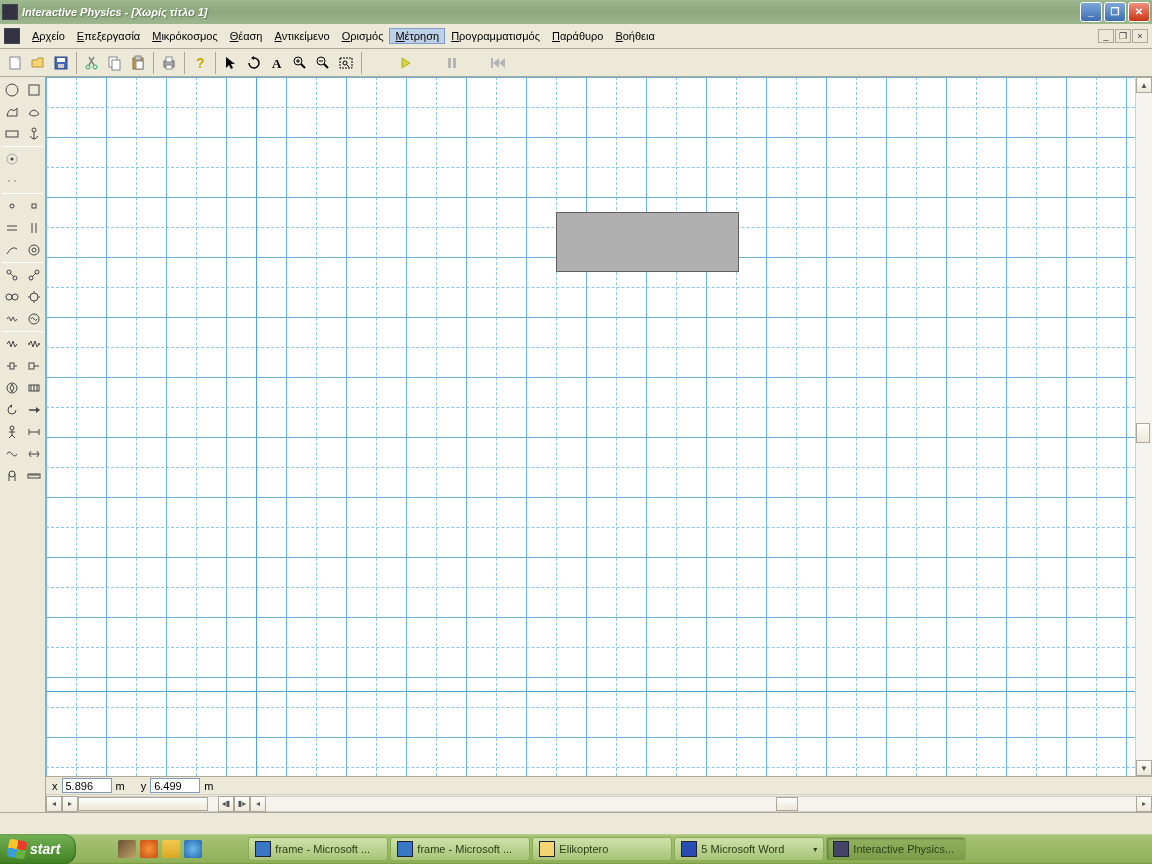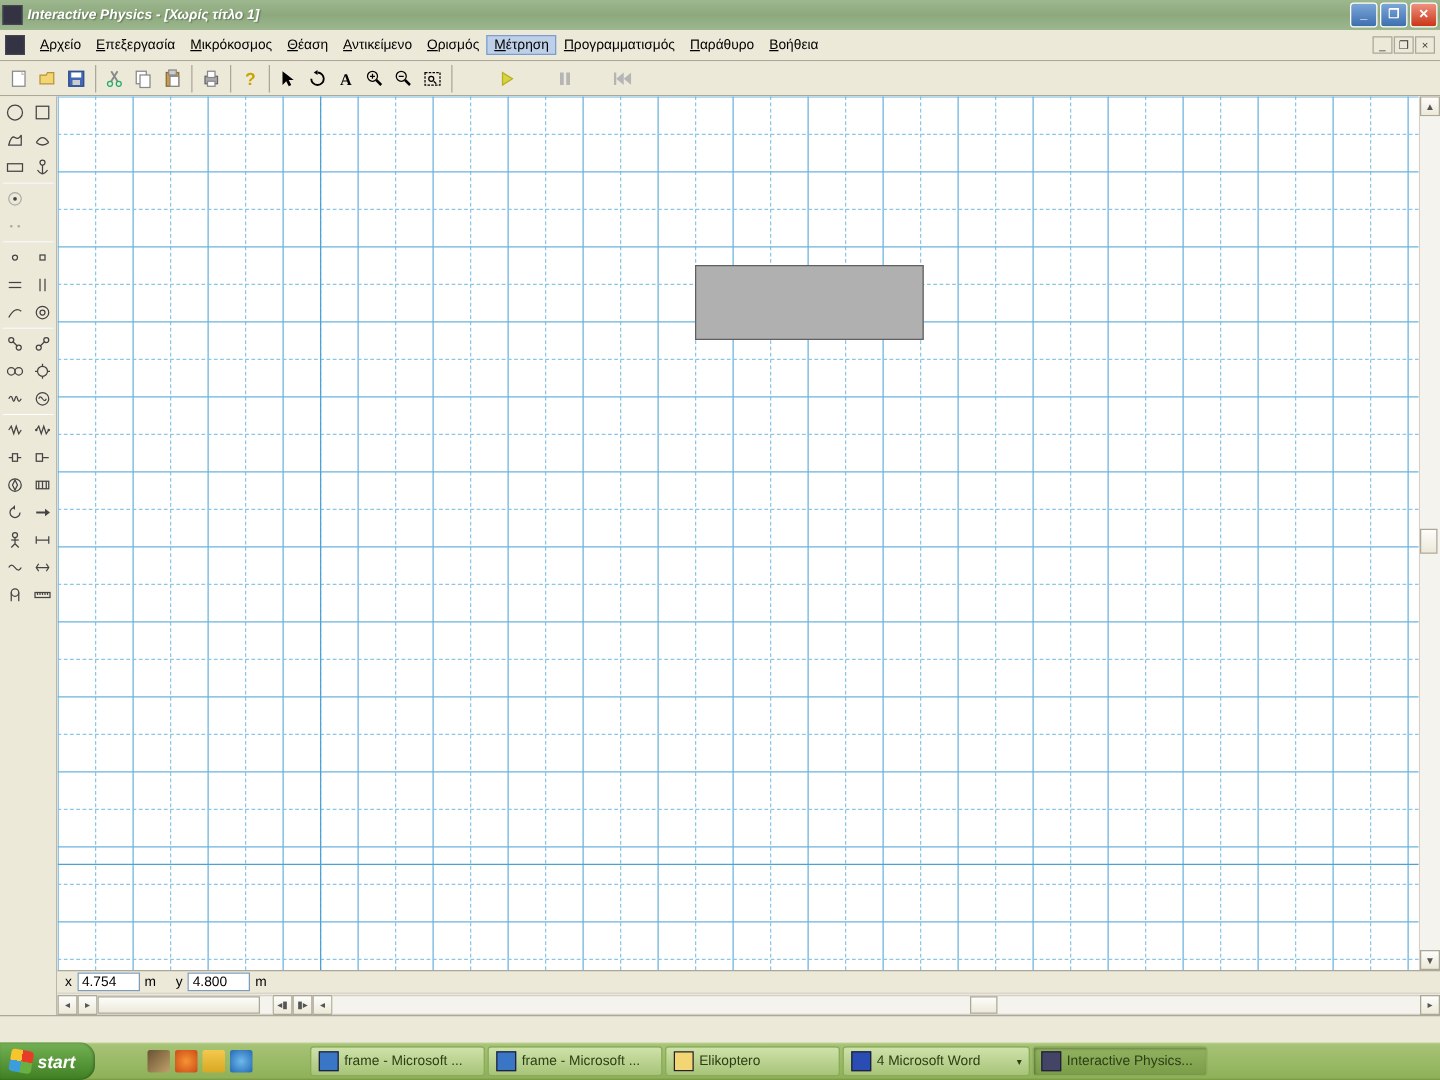--- a/index.html
+++ b/index.html
@@ -587,24 +587,24 @@
       <div class="vscroll">
         <div class="sb-btn">▲</div>
         <div class="track">
             <div class="thumb" style="top:330px; height:20px;"></div>
           </div>
         <div class="sb-btn">▼</div>
       </div>
     </div>
     <div class="coord-bar">
       <label>x</label>
-      <div class="field">4.754</div>
+      <div class="field">5.896</div>
       <span class="unit">m</span>
       <label>y</label>
-      <div class="field">4.800</div>
+      <div class="field">6.499</div>
       <span class="unit">m</span>
     </div>
     <div class="hscroll-area">
       <div class="sb-btn">◂</div>
       <div class="sb-btn">▸</div>
       <div class="track" style="flex:0 0 140px;">
           <div class="thumb" style="left:0; width:130px;"></div>
         </div>
       <div class="sb-btn">◂▮</div>
       <div class="sb-btn">▮▸</div>
@@ -638,21 +638,21 @@
       <div class="task-btn">
         <div class="ti ie"></div>
         <span>frame - Microsoft ...</span>
       </div>
       <div class="task-btn">
         <div class="ti folder"></div>
         <span>Elikoptero</span>
       </div>
       <div class="task-btn" style="min-width: 150px;">
         <div class="ti word"></div>
-        <span>4 Microsoft Word</span>
+        <span>5 Microsoft Word</span>
         <span class="arrow">▾</span>
       </div>
       <div class="task-btn active">
         <div class="ti app"></div>
         <span>Interactive Physics...</span>
       </div>
     </div>
 </div>
 
 </body></html>

